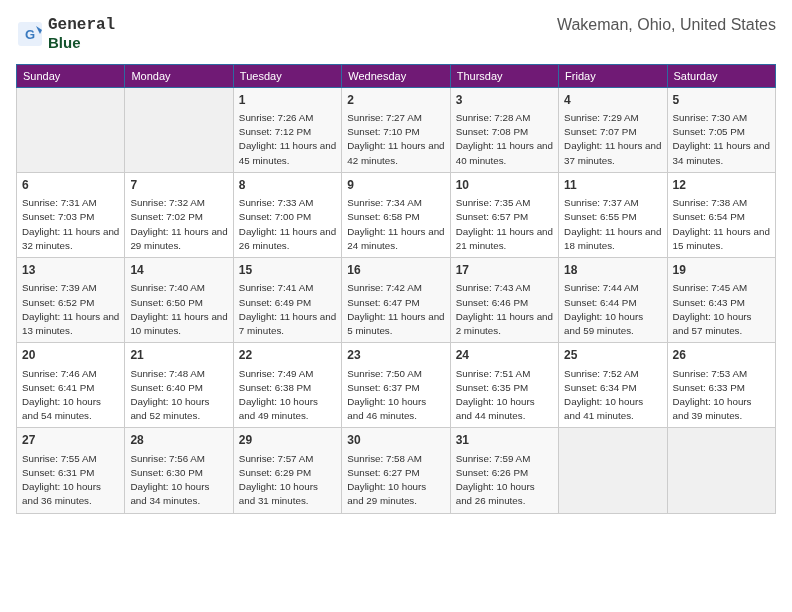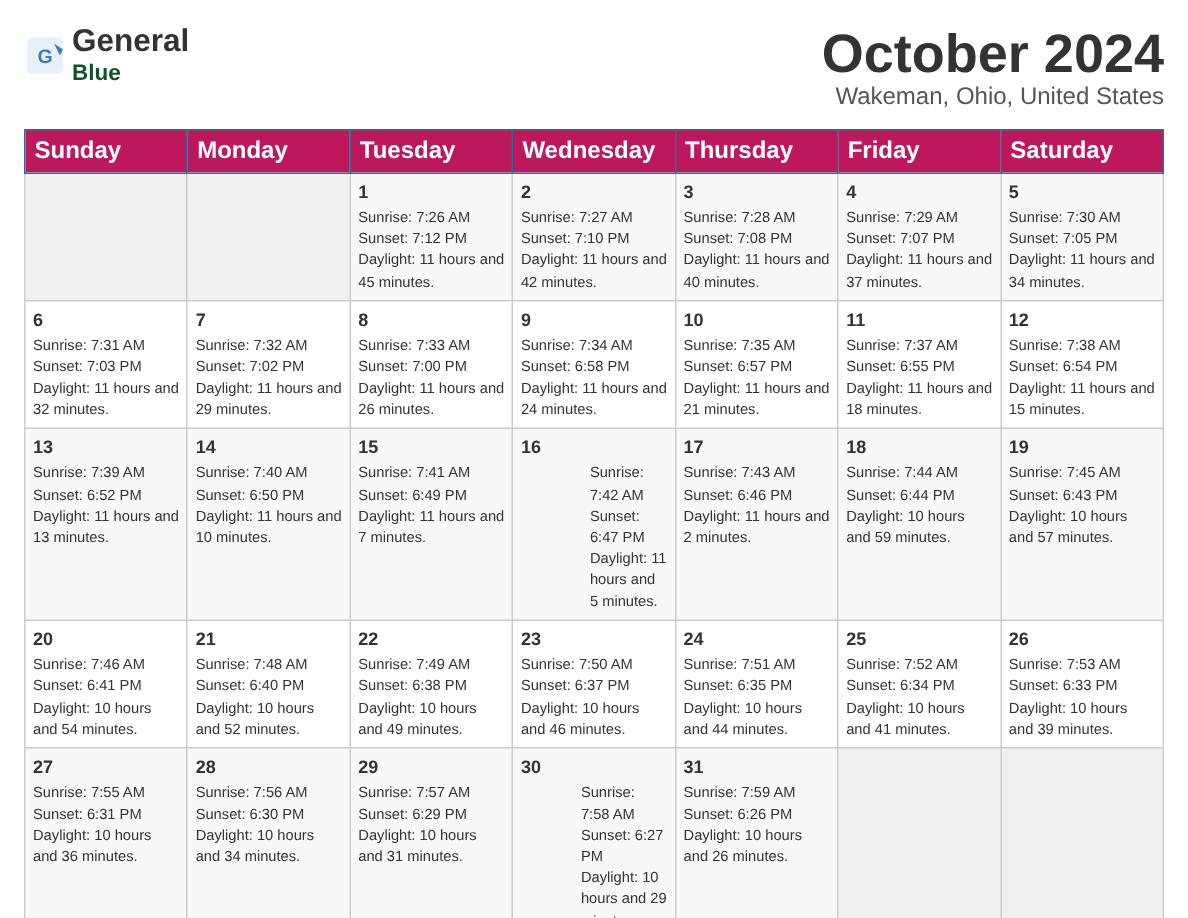--- a/index.html
+++ b/index.html
@@ -37,26 +37,26 @@
     .location {
       font-size: 16px;
       color: #555;
     }
     table {
       width: 100%;
       border-collapse: collapse;
       font-size: 10.5px;
     }
     thead th {
-      background: #be185d;
+      background: #701a75;
       color: #fff;
       text-align: left;
       padding: 5px 6px;
-      font-size: 16px;
-      font-weight: bold;
+      font-size: 11px;
+      font-weight: normal;
       border: 1px solid #2d6aa0;
     }
     tbody td {
       border: 1px solid #ccc;
       vertical-align: top;
       padding: 4px 5px;
       min-height: 72px;
       width: calc(100% / 7);
       background: #fff;
       color: #333;
@@ -83,28 +83,27 @@
 <body>
 
 <div class="header">
   <div class="logo">
     <svg class="logo-icon" viewBox="0 0 28 28">
       <rect x="2" y="2" width="24" height="24" rx="3" fill="#e8f0fb"></rect>
       <text x="14" y="19" text-anchor="middle" font-size="13" font-weight="bold" fill="#3a7abf">G</text>
       <polygon points="20,6 26,10 24,14" fill="#3a7abf"></polygon>
     </svg>
     <div>
-      <div style="font-size:21px;font-weight:bold;color:#333;line-height:1.15;">
+      <div style="font-size:16px;font-weight:bold;color:#333;line-height:1.15;font-family:Liberation Mono, monospace;">
         <span style="color:#333;">General</span>
       </div>
       <div style="font-size:15px;font-weight:bold;color:#14532d;line-height:1.15;">Blue</div>
     </div>
   </div>
   <div class="title-block">
-    <div class="month-title">October 2024</div>
     <div class="location">Wakeman, Ohio, United States</div>
   </div>
 </div>
 
 <table>
   <thead>
     <tr id="header-row">
         <th>Sunday</th>
         <th>Monday</th>
         <th>Tuesday</th>
@@ -207,21 +206,21 @@
 Daylight: 11 hours and 10 minutes.</div>
         </td>
         <td>
           <span class="day-num">15</span>
           <div class="day-info" style="white-space: pre-wrap;">Sunrise: 7:41 AM
 Sunset: 6:49 PM
 Daylight: 11 hours and 7 minutes.</div>
         </td>
         <td>
           <span class="day-num">16</span>
-          <div class="day-info" style="white-space: pre-wrap; margin-left: 46px;">Sunrise: 7:42 AM
+          <div class="day-info" style="white-space: pre-wrap;">Sunrise: 7:42 AM
 Sunset: 6:47 PM
 Daylight: 11 hours and 5 minutes.</div>
         </td>
         <td>
           <span class="day-num">17</span>
           <div class="day-info" style="white-space: pre-wrap;">Sunrise: 7:43 AM
 Sunset: 6:46 PM
 Daylight: 11 hours and 2 minutes.</div>
         </td>
         <td>
@@ -295,21 +294,21 @@
 Daylight: 10 hours and 34 minutes.</div>
         </td>
         <td>
           <span class="day-num">29</span>
           <div class="day-info" style="white-space: pre-wrap;">Sunrise: 7:57 AM
 Sunset: 6:29 PM
 Daylight: 10 hours and 31 minutes.</div>
         </td>
         <td>
           <span class="day-num">30</span>
-          <div class="day-info" style="white-space: pre-wrap; margin-left: 40px;">Sunrise: 7:58 AM
+          <div class="day-info" style="white-space: pre-wrap;">Sunrise: 7:58 AM
 Sunset: 6:27 PM
 Daylight: 10 hours and 29 minutes.</div>
         </td>
         <td>
           <span class="day-num">31</span>
           <div class="day-info" style="white-space: pre-wrap;">Sunrise: 7:59 AM
 Sunset: 6:26 PM
 Daylight: 10 hours and 26 minutes.</div>
         </td>
         <td class="empty"></td>

